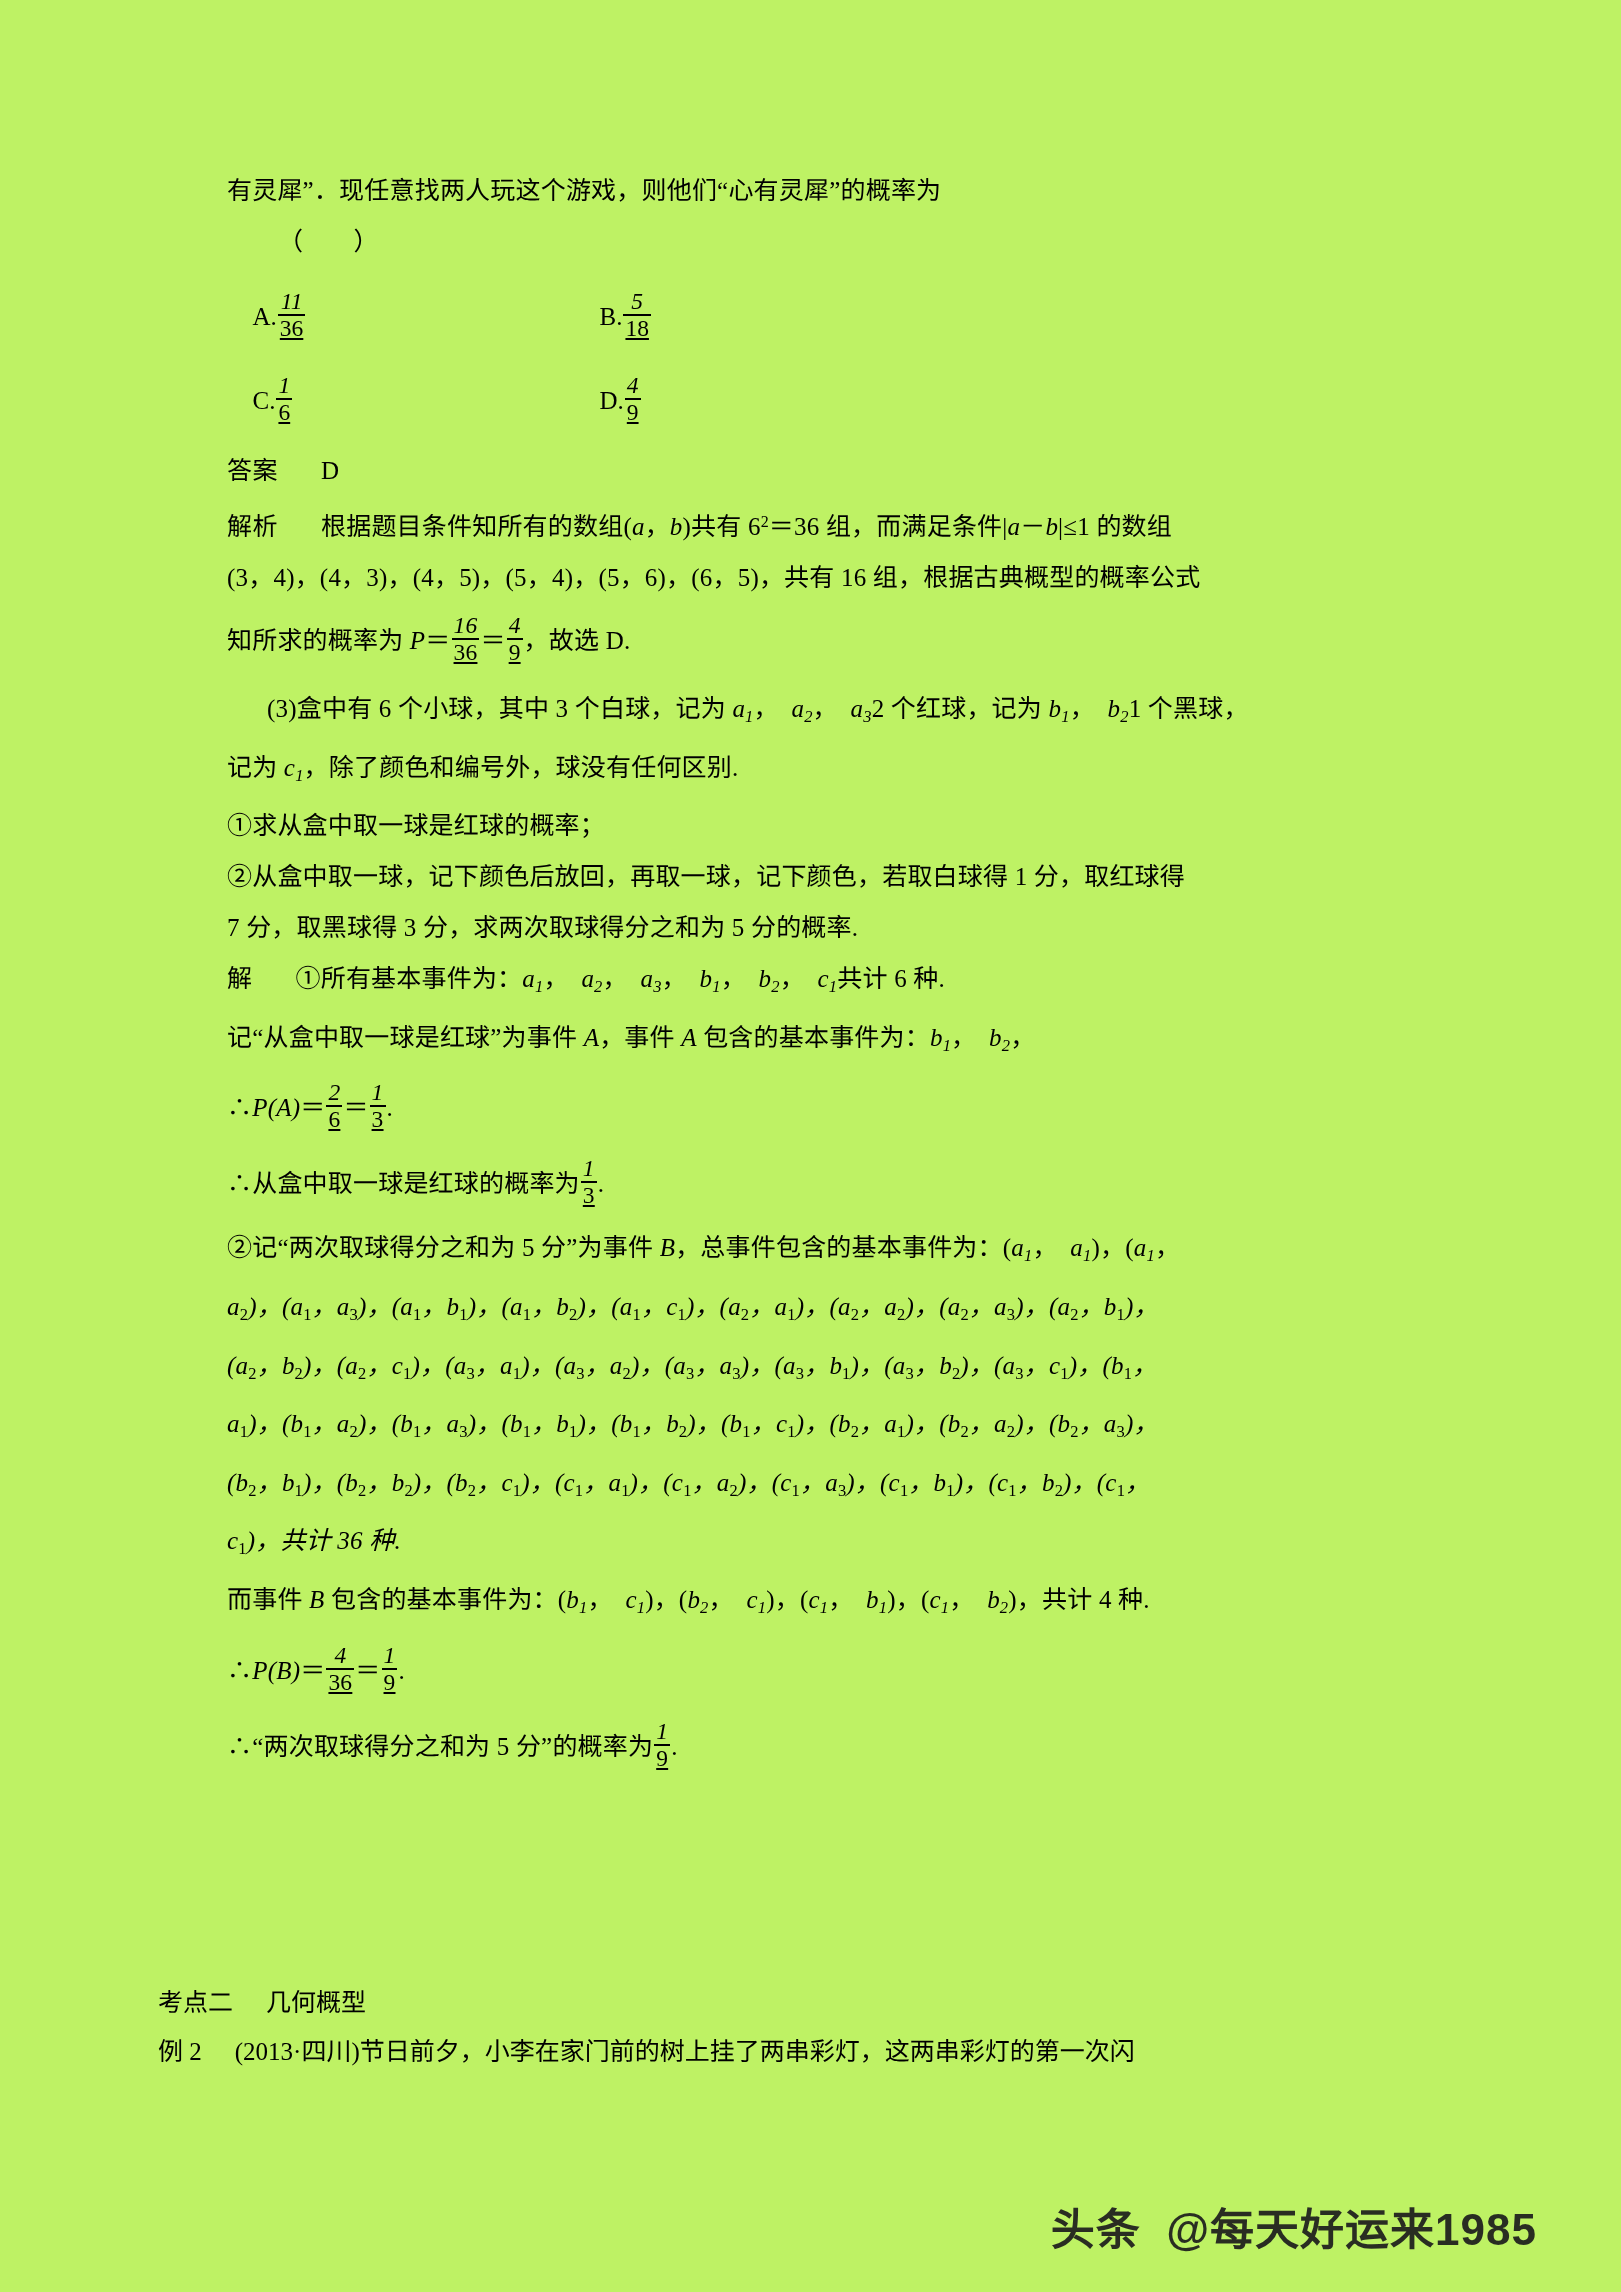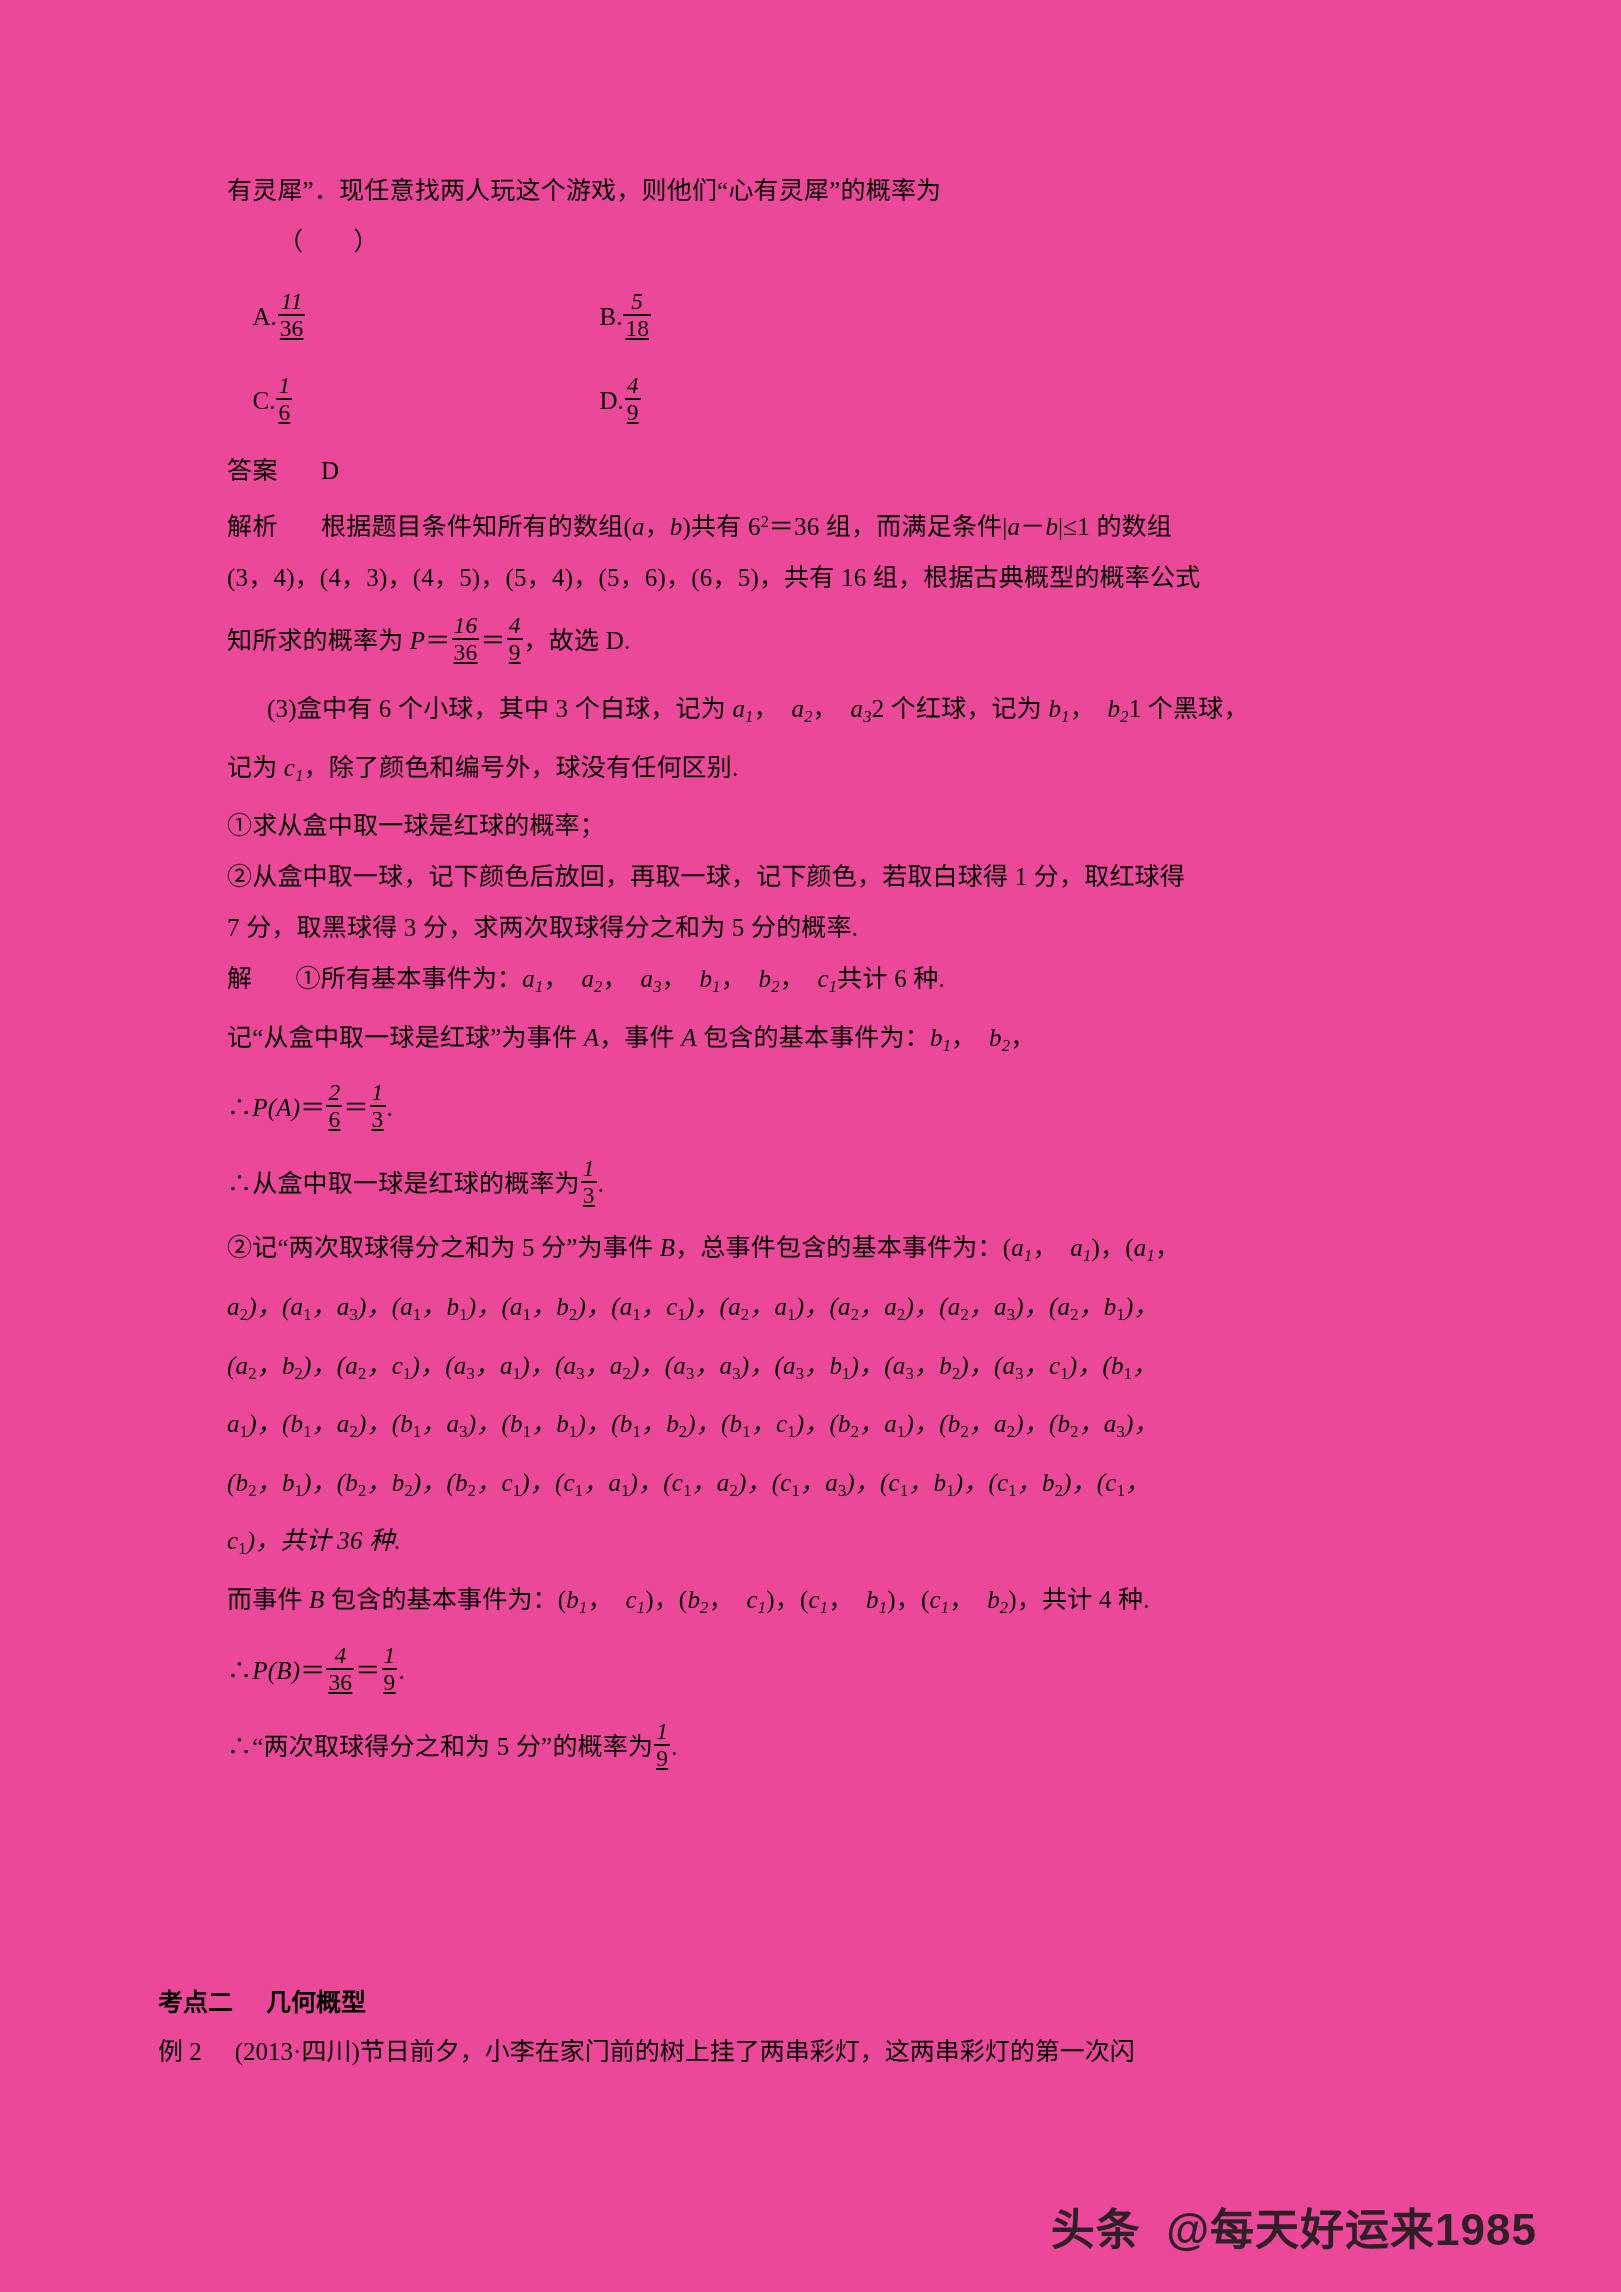--- a/index.html
+++ b/index.html
@@ -9,21 +9,21 @@
     background: #ffffff;
   }
   body {
     font-family: "Liberation Serif", "DejaVu Serif", serif;
     color: #000000;
   }
   .page {
     position: relative;
     width: 1621px;
     height: 2293px;
-    background: #ec4899;
+    background: #bef264;
     overflow: hidden;
     box-sizing: border-box;
   }
   .content {
     position: absolute;
     left: 227px;
     top: 165px;
     width: 1162px;
   }
   .line {
@@ -200,21 +200,21 @@
       <span>∴</span><span class="mi">P</span><span class="mi">(B)</span><span>＝</span><span class="frac"><span class="num">4</span><span class="den">36</span></span><span>＝</span><span class="frac"><span class="num">1</span><span class="den">9</span></span><span>.</span>
     </div>
 
     <div class="line tallline2">
       <span>∴“两次取球得分之和为 5 分”的概率为</span><span class="frac"><span class="num">1</span><span class="den">9</span></span><span>.</span>
     </div>
 
   </div>
 
   <div style="position:absolute; left:227px; top:1978px; width:1225px;">
-    <div class="section-title" style="margin-left:-69px;font-weight:bold;">
+    <div class="section-title" style="margin-left:-69px;">
       <span>考点二</span><span class="st-gap"></span><span>几何概型</span>
     </div>
     <div class="section-title" style="margin-left:-69px;">
       <span>例 2</span><span class="st-gap"></span><span>(2013·四川)节日前夕，小李在家门前的树上挂了两串彩灯，这两串彩灯的第一次闪</span>
     </div>
   </div>
 
   <div class="watermark">
     <span>头条</span><span class="gapL"></span><span class="wm-at">@每天好运来1985</span>
   </div>

